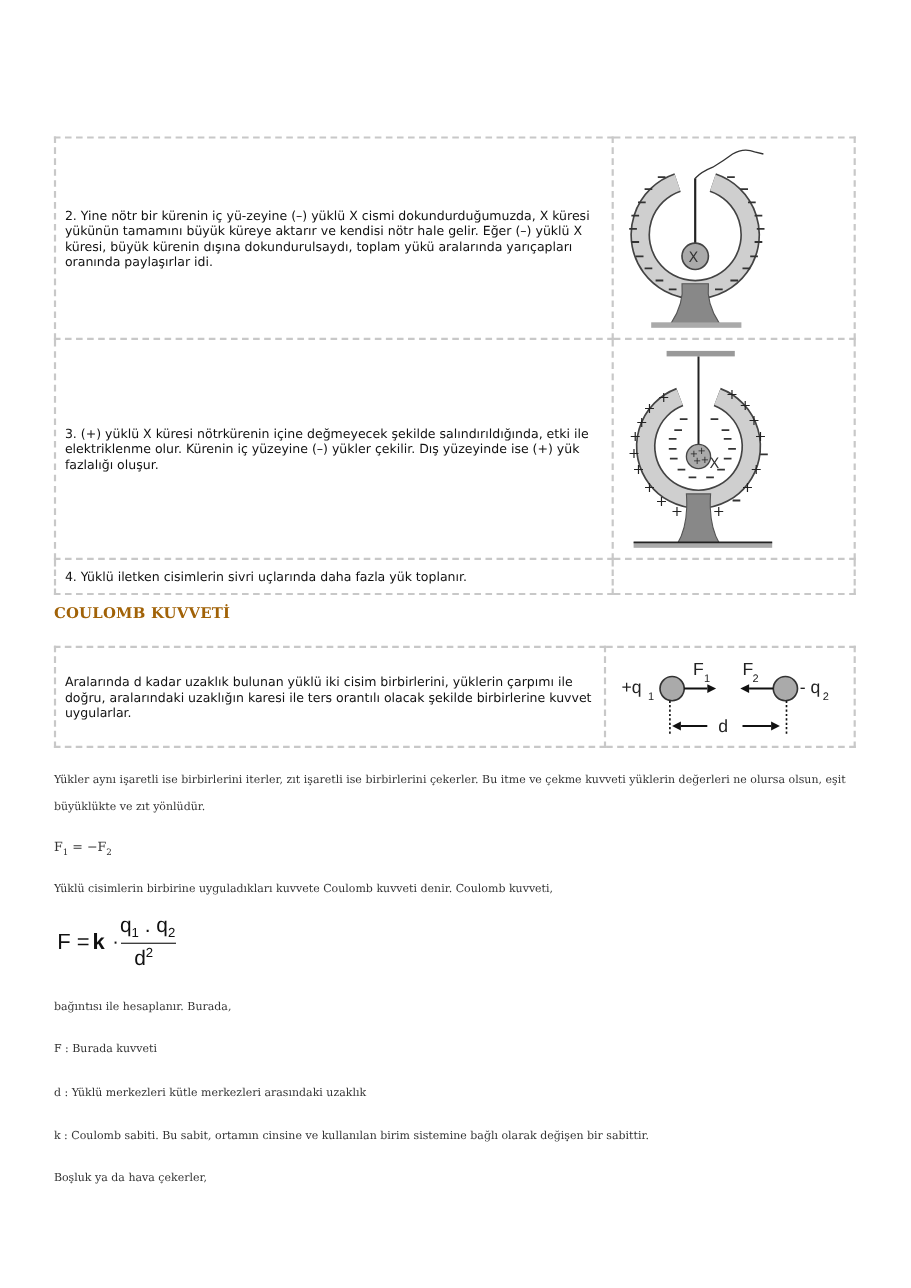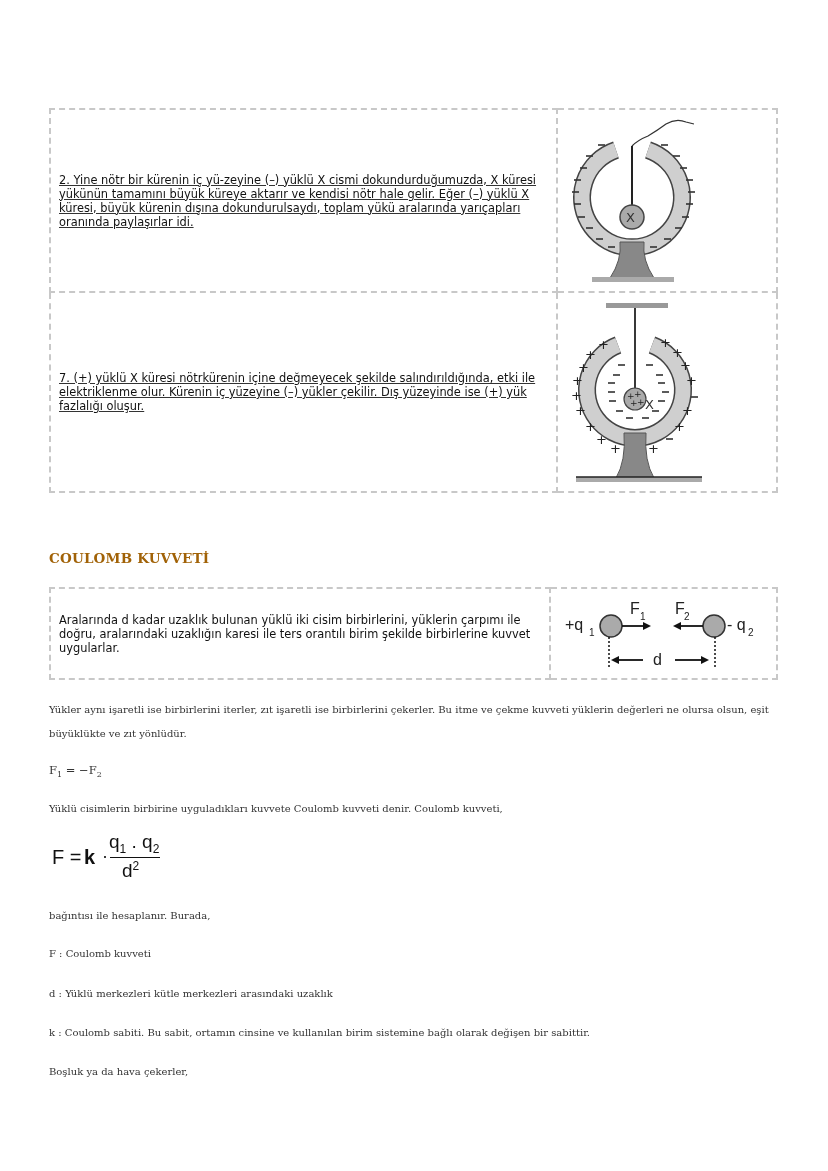--- a/index.html
+++ b/index.html
@@ -4,21 +4,21 @@
 <style>
   html, body { margin: 0; padding: 0; background: #ffffff; }
   body { width: 828px; height: 1171px; position: relative; overflow: hidden;
          font-family: "DejaVu Serif", serif; color: #333; }
 
   .dtable { position: absolute; left: 49px; width: 729px; border-collapse: collapse; }
   .dtable td { border: 2px dashed #c8c8c8; padding: 0 8px; vertical-align: middle;
                font-family: "DejaVu Sans", sans-serif; font-size: 11.4px; line-height: 14px; color: #111; }
   .dtable td.img { padding: 0; }
 
-  #t1 { top: 108px; text-decoration: underline; }
+  #t1 { top: 124px; }
   #t1 tr.r1 td { height: 178px; }
   #t1 tr.r2 td { height: 195px; }
   #t1 tr.r3 td { height: 30px; }
   #t1 td.txt { width: 493px; }
 
   #t2 { top: 587px; }
   #t2 tr td { height: 86px; }
   #t2 td.txt { width: 486px; }
 
   .heading { position: absolute; left: 49px; top: 550px; font-weight: bold; font-size: 13.5px;
@@ -78,21 +78,21 @@
               <line x1="128" y1="94" x2="135" y2="94"></line>
           <line x1="124" y1="107" x2="131" y2="107"></line>
               <line x1="117" y1="118" x2="124" y2="118"></line>
           <line x1="106" y1="129" x2="113" y2="129"></line>
               <line x1="92" y1="137" x2="99" y2="137"></line>
         </g>
       </svg>
     </td>
   </tr>
   <tr class="r2">
-    <td class="txt">7. (+) yüklü X küresi nötrkürenin içine değmeyecek şekilde salındırıldığında, etki ile elektriklenme olur. Kürenin iç yüzeyine (–) yükler çekilir. Dış yüzeyinde ise (+) yük fazlalığı oluşur.</td>
+    <td class="txt">3. (+) yüklü X küresi nötrkürenin içine değmeyecek şekilde salındırıldığında, etki ile elektriklenme olur. Kürenin iç yüzeyine (–) yükler çekilir. Dış yüzeyinde ise (+) yük fazlalığı oluşur.</td>
     <td class="img">
       <svg width="218" height="195" viewBox="0 0 218 195">
         <rect x="48" y="10" width="62" height="5" fill="#999"></rect>
         <line x1="77" y1="15" x2="77" y2="96" stroke="#222" stroke-width="1.8"></line>
 
         <path d="M60 52 A48 48 0 1 0 94 52" fill="none" stroke="#444" stroke-width="18"></path>
         <path d="M60 52 A48 48 0 1 0 94 52" fill="none" stroke="#cfcfcf" stroke-width="15"></path>
 
         <circle cx="77" cy="106" r="11" fill="#aaa" stroke="#444" stroke-width="1.2"></circle>
         <text x="87" y="116" font-family="DejaVu Sans, sans-serif" font-size="13" fill="#333">X</text>
@@ -140,29 +140,33 @@
               <text x="114" y="64">+</text>
               <text x="122" y="77">+</text>
           <text x="128" y="92">+</text>
               <text x="124" y="122">+</text>
               <text x="116" y="138">+</text>
           <text x="90" y="160">+</text>
         </g>
       </svg>
     </td>
   </tr>
+  <tr class="r3">
+    <td class="txt">4. Yüklü iletken cisimlerin sivri uçlarında daha fazla yük toplanır.</td>
+    <td class="img"></td>
+  </tr>
 </tbody>
   </table>
 
 <div class="heading">COULOMB KUVVETİ</div>
 
 <table class="dtable" id="t2">
   <tbody>
       <tr>
-    <td class="txt">Aralarında d kadar uzaklık bulunan yüklü iki cisim birbirlerini, yüklerin çarpımı ile doğru, aralarındaki uzaklığın karesi ile ters orantılı birim şekilde birbirlerine kuvvet uygularlar.</td>
+    <td class="txt">Aralarında d kadar uzaklık bulunan yüklü iki cisim birbirlerini, yüklerin çarpımı ile doğru, aralarındaki uzaklığın karesi ile ters orantılı olacak şekilde birbirlerine kuvvet uygularlar.</td>
     <td class="img">
       <svg width="225" height="86" viewBox="0 0 225 86">
         <g font-family="Liberation Sans, sans-serif" fill="#222">
           <text x="14" y="41" font-size="16">+q</text>
           <text x="38" y="47" font-size="10">1</text>
           <text x="79" y="25" font-size="16">F</text>
           <text x="89" y="31" font-size="10">1</text>
           <text x="124" y="25" font-size="16">F</text>
           <text x="133" y="31" font-size="10">2</text>
           <text x="176" y="41" font-size="16">- q</text>
@@ -198,16 +202,16 @@
 <div class="formula">
   <span class="lhs">F =</span>
   <span class="k">k</span>
   <span class="dot">·</span>
   <span class="num"><span>q</span><sub>1</sub><span> . </span><span>q</span><sub>2</sub></span>
   <span class="bar"></span>
   <span class="den"><span>d</span><sup>2</sup></span>
 </div>
 
 <div class="para" style="top:904px;">bağıntısı ile hesaplanır. Burada,</div>
-<div class="para" style="top:942px;">F : Coulomb kuvveti</div>
+<div class="para" style="top:942px;">F : Burada kuvveti</div>
 <div class="para" style="top:982px;">d : Yüklü merkezleri kütle merkezleri arasındaki uzaklık</div>
 <div class="para" style="top:1021px;">k : Coulomb sabiti. Bu sabit, ortamın cinsine ve kullanılan birim sistemine bağlı olarak değişen bir sabittir.</div>
 <div class="para" style="top:1060px;">Boşluk ya da hava çekerler,</div>
 
 </body></html>

